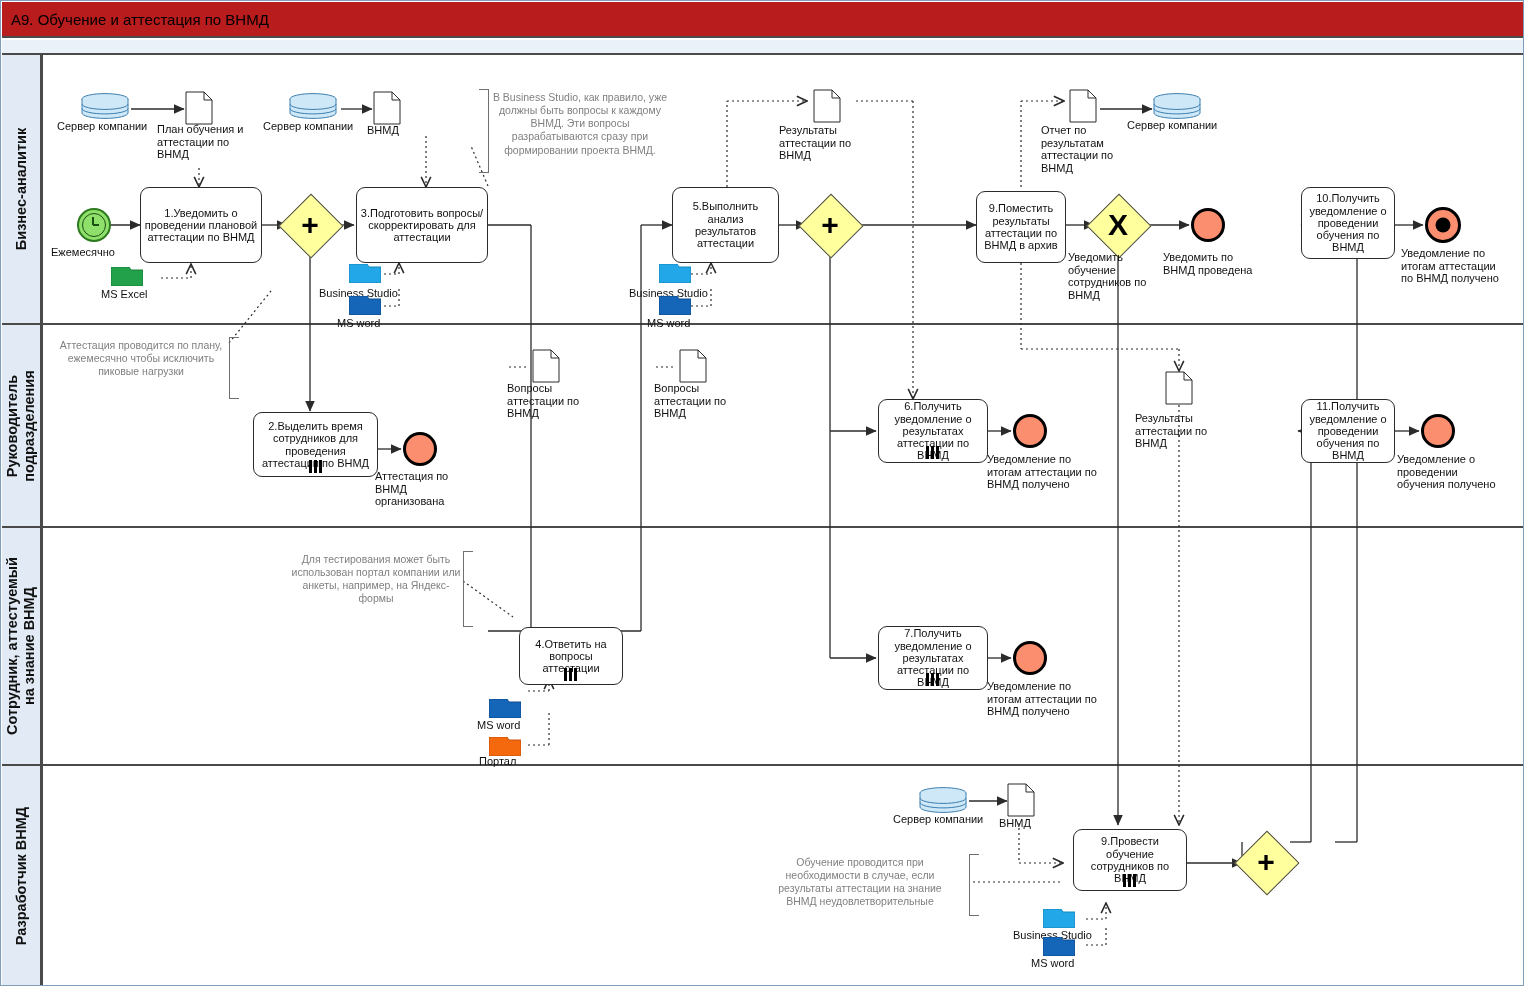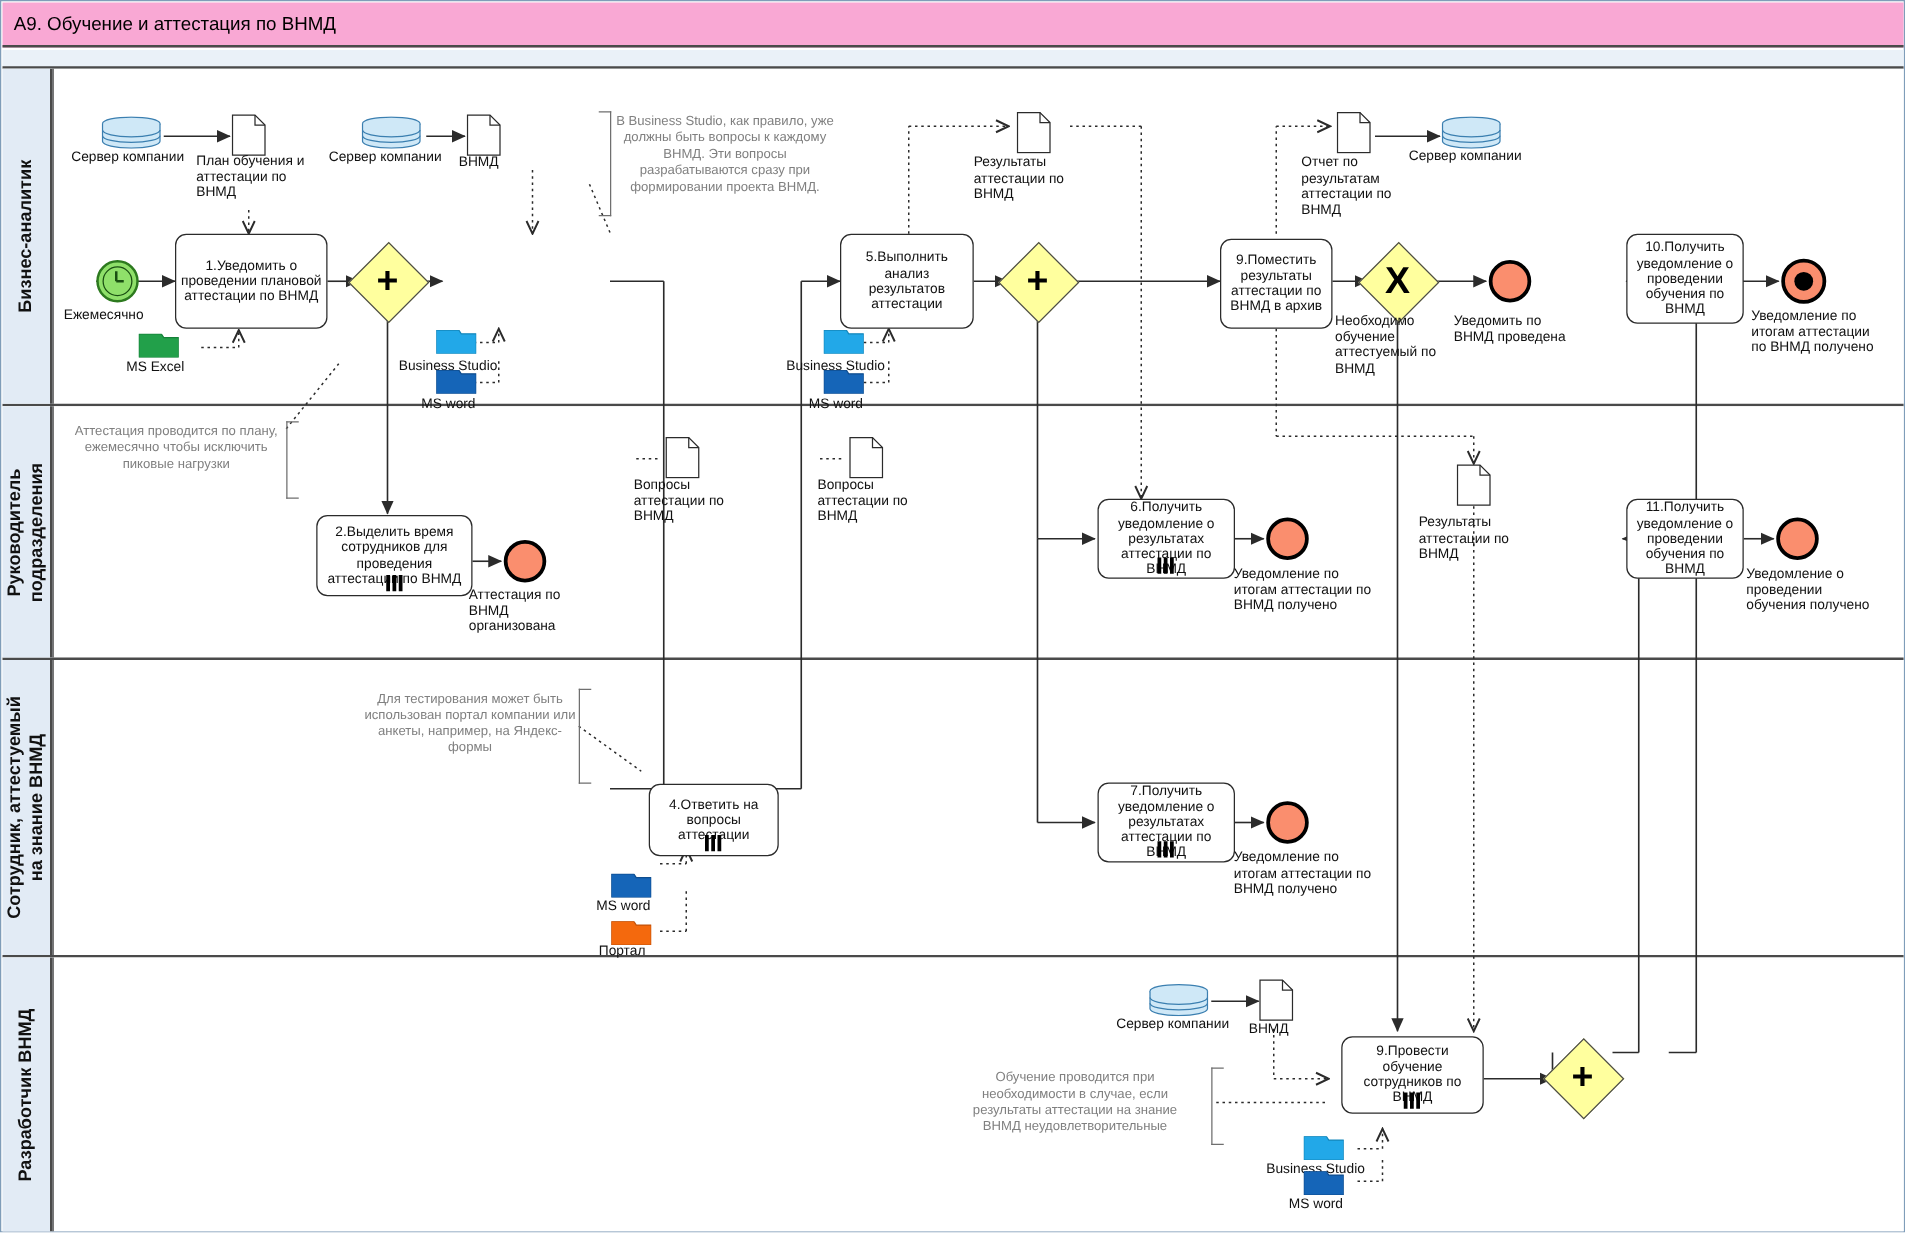--- a/index.html
+++ b/index.html
@@ -2,21 +2,21 @@
 <html><head>
 <meta charset="utf-8">
 <style>
   html,body{margin:0;padding:0;background:#fff;}
   body{font-family:"Liberation Sans","DejaVu Sans",sans-serif;}
   #page{position:relative;width:1524px;height:986px;overflow:hidden;background:#fff;
         border:1px solid #7f9db9;box-sizing:border-box;}
 
   
   .pool-title{position:absolute;left:1px;top:1px;width:1521px;height:36px;
-      background:#f9a8d4;border-bottom:2px solid #4a4a4a;box-sizing:border-box;
+      background:#b91c1c;border-bottom:2px solid #4a4a4a;box-sizing:border-box;
       display:flex;align-items:center;padding-left:9px;font-size:15px;color:#000;}
   .pool-subbar{position:absolute;left:1px;top:39px;width:1521px;height:15px;
       background:#eaf1f8;border-bottom:2px solid #4a4a4a;box-sizing:border-box;}
 
   
   .lane{position:absolute;left:1px;width:1521px;box-sizing:border-box;
         border-bottom:2px solid #4a4a4a;background:#fff;}
   .lane-hdr{position:absolute;left:0;top:0;width:40px;height:100%;
         background:#e2ebf5;border-right:2px solid #4a4a4a;box-sizing:border-box;}
   .lane-hdr span{display:block;position:absolute;left:50%;top:50%;
@@ -242,39 +242,42 @@
 
   <div class="node task" style="left:139px;top:186px;width:122px;height:76px;">
     <span>1.Уведомить о проведении плановой аттестации по ВНМД</span>
   </div>
 
   <div class="gw-wrap" style="left:287px;top:202px;">
     <div class="gw"></div>
     <div class="gw-glyph">+</div>
   </div>
 
+  <div class="node task" style="left:355px;top:186px;width:132px;height:76px;">
+    <span>3.Подготовить вопросы/ скорректировать для аттестации</span>
+  </div>
 
   <div class="node task" style="left:671px;top:186px;width:107px;height:76px;">
     <span>5.Выполнить анализ результатов аттестации</span>
   </div>
 
   <div class="gw-wrap" style="left:807px;top:202px;">
     <div class="gw"></div>
     <div class="gw-glyph">+</div>
   </div>
 
   <div class="node task" style="left:975px;top:190px;width:90px;height:72px;">
     <span>9.Поместить результаты аттестации по ВНМД в архив</span>
   </div>
 
   <div class="gw-wrap" style="left:1095px;top:202px;">
     <div class="gw"></div>
     <div class="gw-glyph">X</div>
   </div>
-  <div class="lbl" style="left:1067px;top:250px;width:104px;">Необходимо обучение аттестуемый по ВНМД</div>
+  <div class="lbl" style="left:1067px;top:250px;width:104px;">Уведомить обучение сотрудников по ВНМД</div>
 
   <div class="node ev ev-end" style="left:1190px;top:207px;"></div>
   <div class="lbl" style="left:1162px;top:250px;width:92px;">Уведомить по ВНМД проведена</div>
 
   <div class="node task" style="left:1300px;top:186px;width:94px;height:72px;">
     <span>10.Получить уведомление о проведении обучения по ВНМД</span>
   </div>
 
   <div class="node ev ev-term" style="left:1424px;top:206px;"></div>
   <div class="lbl" style="left:1400px;top:246px;width:106px;">Уведомление по итогам аттестации по ВНМД получено</div>

